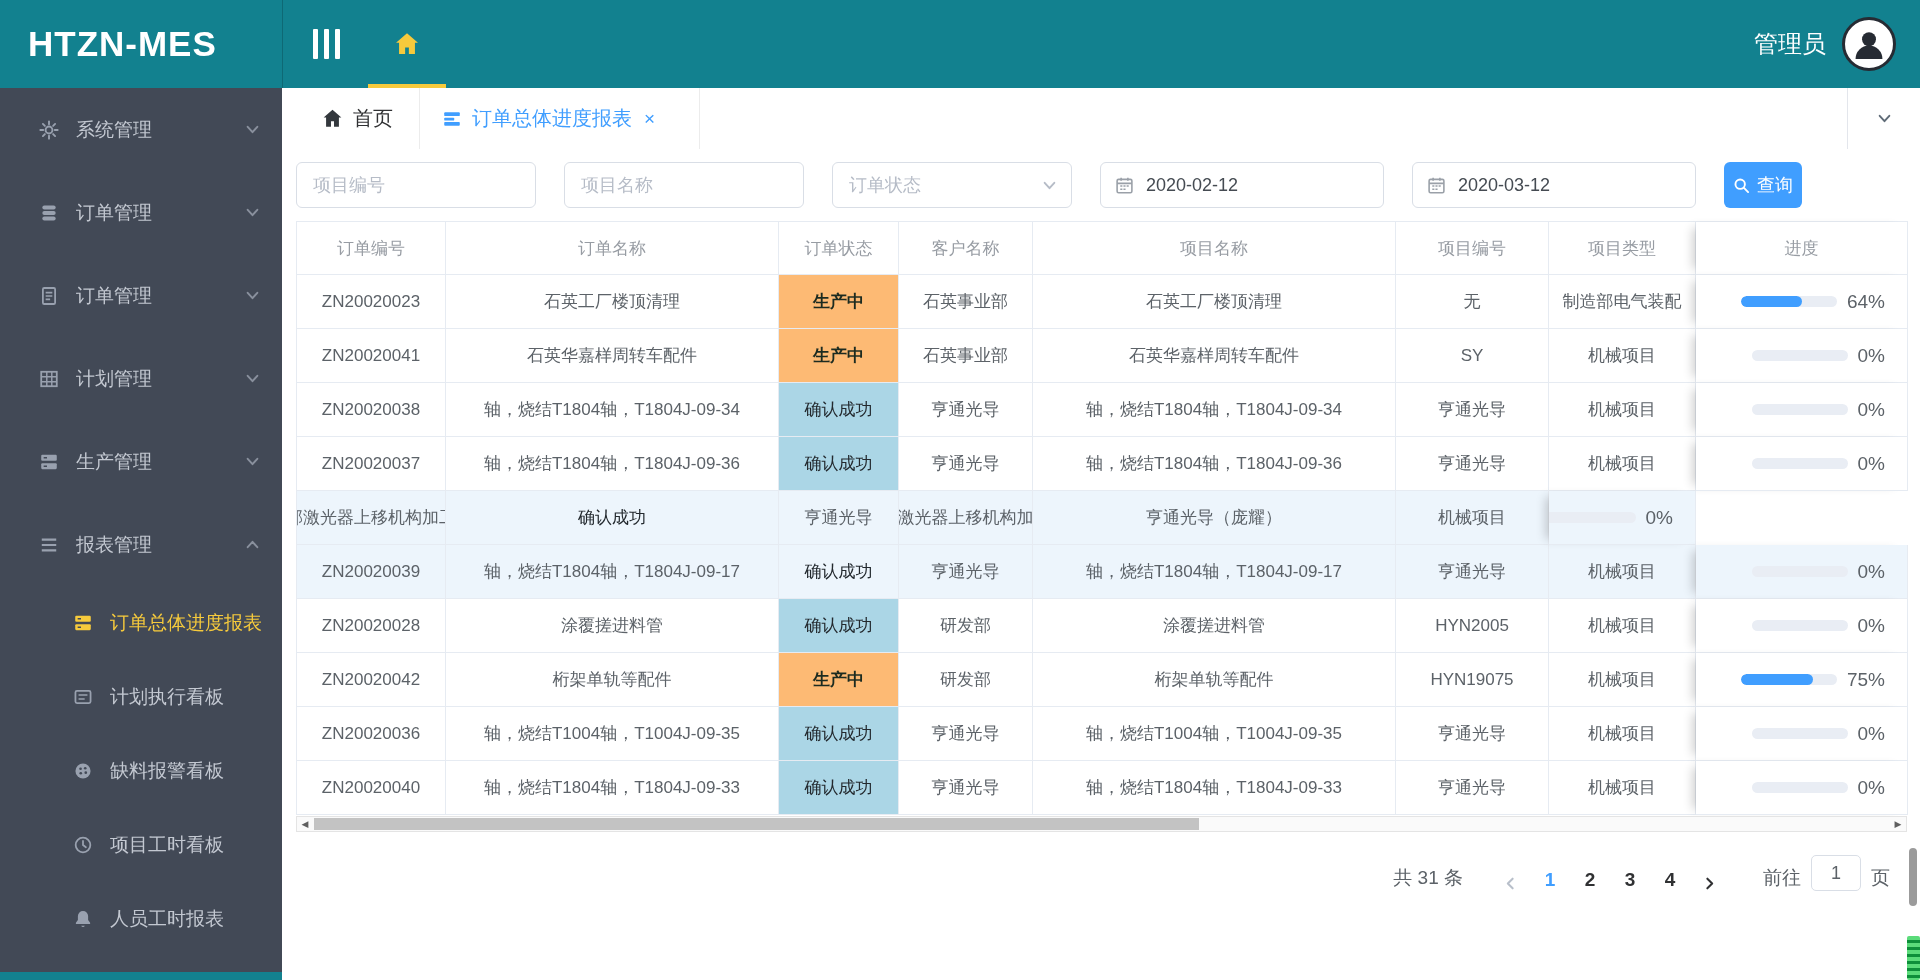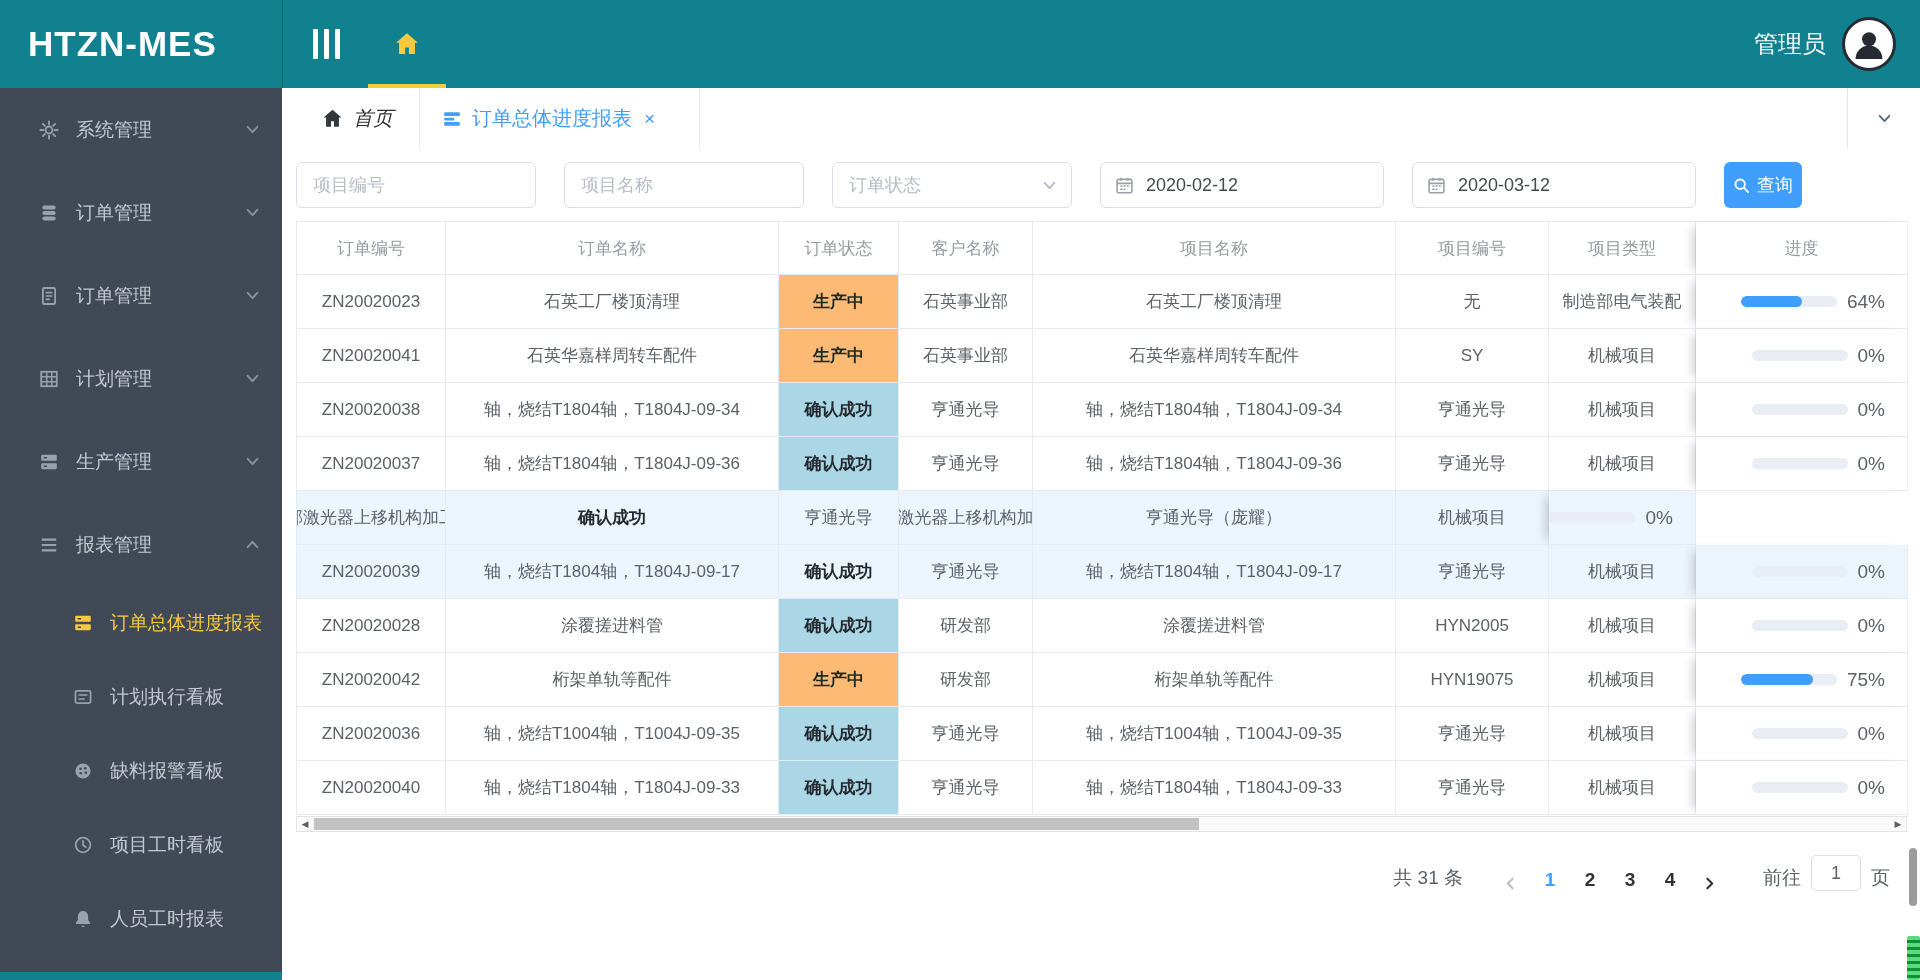--- a/index.html
+++ b/index.html
@@ -39,21 +39,21 @@
 
   
   .tabbar{position:absolute;left:282px;top:88px;right:0;height:61px;background:#fff;
           border-bottom:1px solid #dfe3ea;}
   .tab{position:absolute;top:0;height:61px;display:flex;align-items:center;gap:10px;
        font-size:20px;color:#303133;padding:0 22px;border-right:1px solid #ececec;
        box-sizing:border-box;cursor:pointer;background:#fff;}
   .tab .t-icon{display:inline-flex;color:#33383d;}
   .tab.active{color:#409eff;}
   .tab.active .t-icon{color:#409eff;}
-  .tab-home{left:14px;width:124px;justify-content:center;font-style:italic;}
+  .tab-home{left:14px;width:124px;justify-content:center;}
   .tab-report{left:138px;width:280px;}
   .tab .close{color:#409eff;font-size:19px;margin-left:2px;line-height:1;cursor:pointer;}
   .tab-dropdown{position:absolute;right:0;top:0;width:72px;height:61px;border-left:1px solid #e3e6ec;
                 display:flex;align-items:center;justify-content:center;color:#5f6b77;cursor:pointer;background:#fff;}
 
   
   .content{position:absolute;left:282px;top:149px;right:0;bottom:0;background:#fff;}
   .filters{position:absolute;left:14px;top:13px;display:flex;gap:28px;align-items:center;}
   .f-input{width:240px;height:46px;border:1px solid #d9dee6;border-radius:6px;padding:0 16px;
            font-size:18px;color:#454b52;box-sizing:border-box;background:#fff;outline:none;
@@ -75,21 +75,21 @@
   
   .table{position:absolute;left:14px;top:72px;width:1611px;border-top:1px solid #e6ebf2;
          border-left:1px solid #e6ebf2;font-size:17px;color:#5c6268;background:#fff;}
   .tr{display:grid;grid-template-columns:149px 333px 120px 134px 363px 153px 147px 212px;}
   .td{border-right:1px solid #e6ebf2;border-bottom:1px solid #e6ebf2;display:flex;align-items:center;
       justify-content:center;height:54px;overflow:hidden;white-space:nowrap;box-sizing:border-box;
       padding:0 4px;}
   .thead .td{height:53px;color:#979ca3;padding:0 2px;}
   .tr.tinted .td{background:#edf5fc;}
   .td.st-green{background:#fdba74;color:#1c2b20;font-weight:bold;padding:0;}
-  .td.st-blue{background:#abd6e6;color:#23292e;font-weight:bold;padding:0;}
+  .td.st-blue{background:#abd6e6;color:#23292e;font-weight:normal;padding:0;}
   .td.fixed{background:#fff;box-shadow:-9px 0 10px -6px rgba(0,0,0,.20);position:relative;padding:0;}
   .pbar{display:flex;align-items:center;justify-content:flex-end;width:100%;
         padding:0 22px 0 14px;box-sizing:border-box;}
   .ptrack{flex:0 0 96px;height:11px;border-radius:6px;background:#e9edf4;overflow:hidden;}
   .pfill{height:100%;background:#409eff;border-radius:6px;}
   .plabel{font-size:19px;color:#5c6268;margin-left:10px;}
 
   
   .hscroll{position:absolute;left:14px;top:667px;width:1611px;height:16px;background:#fafafa;
            border:1px solid #e4e4e4;box-sizing:border-box;cursor:pointer;}

